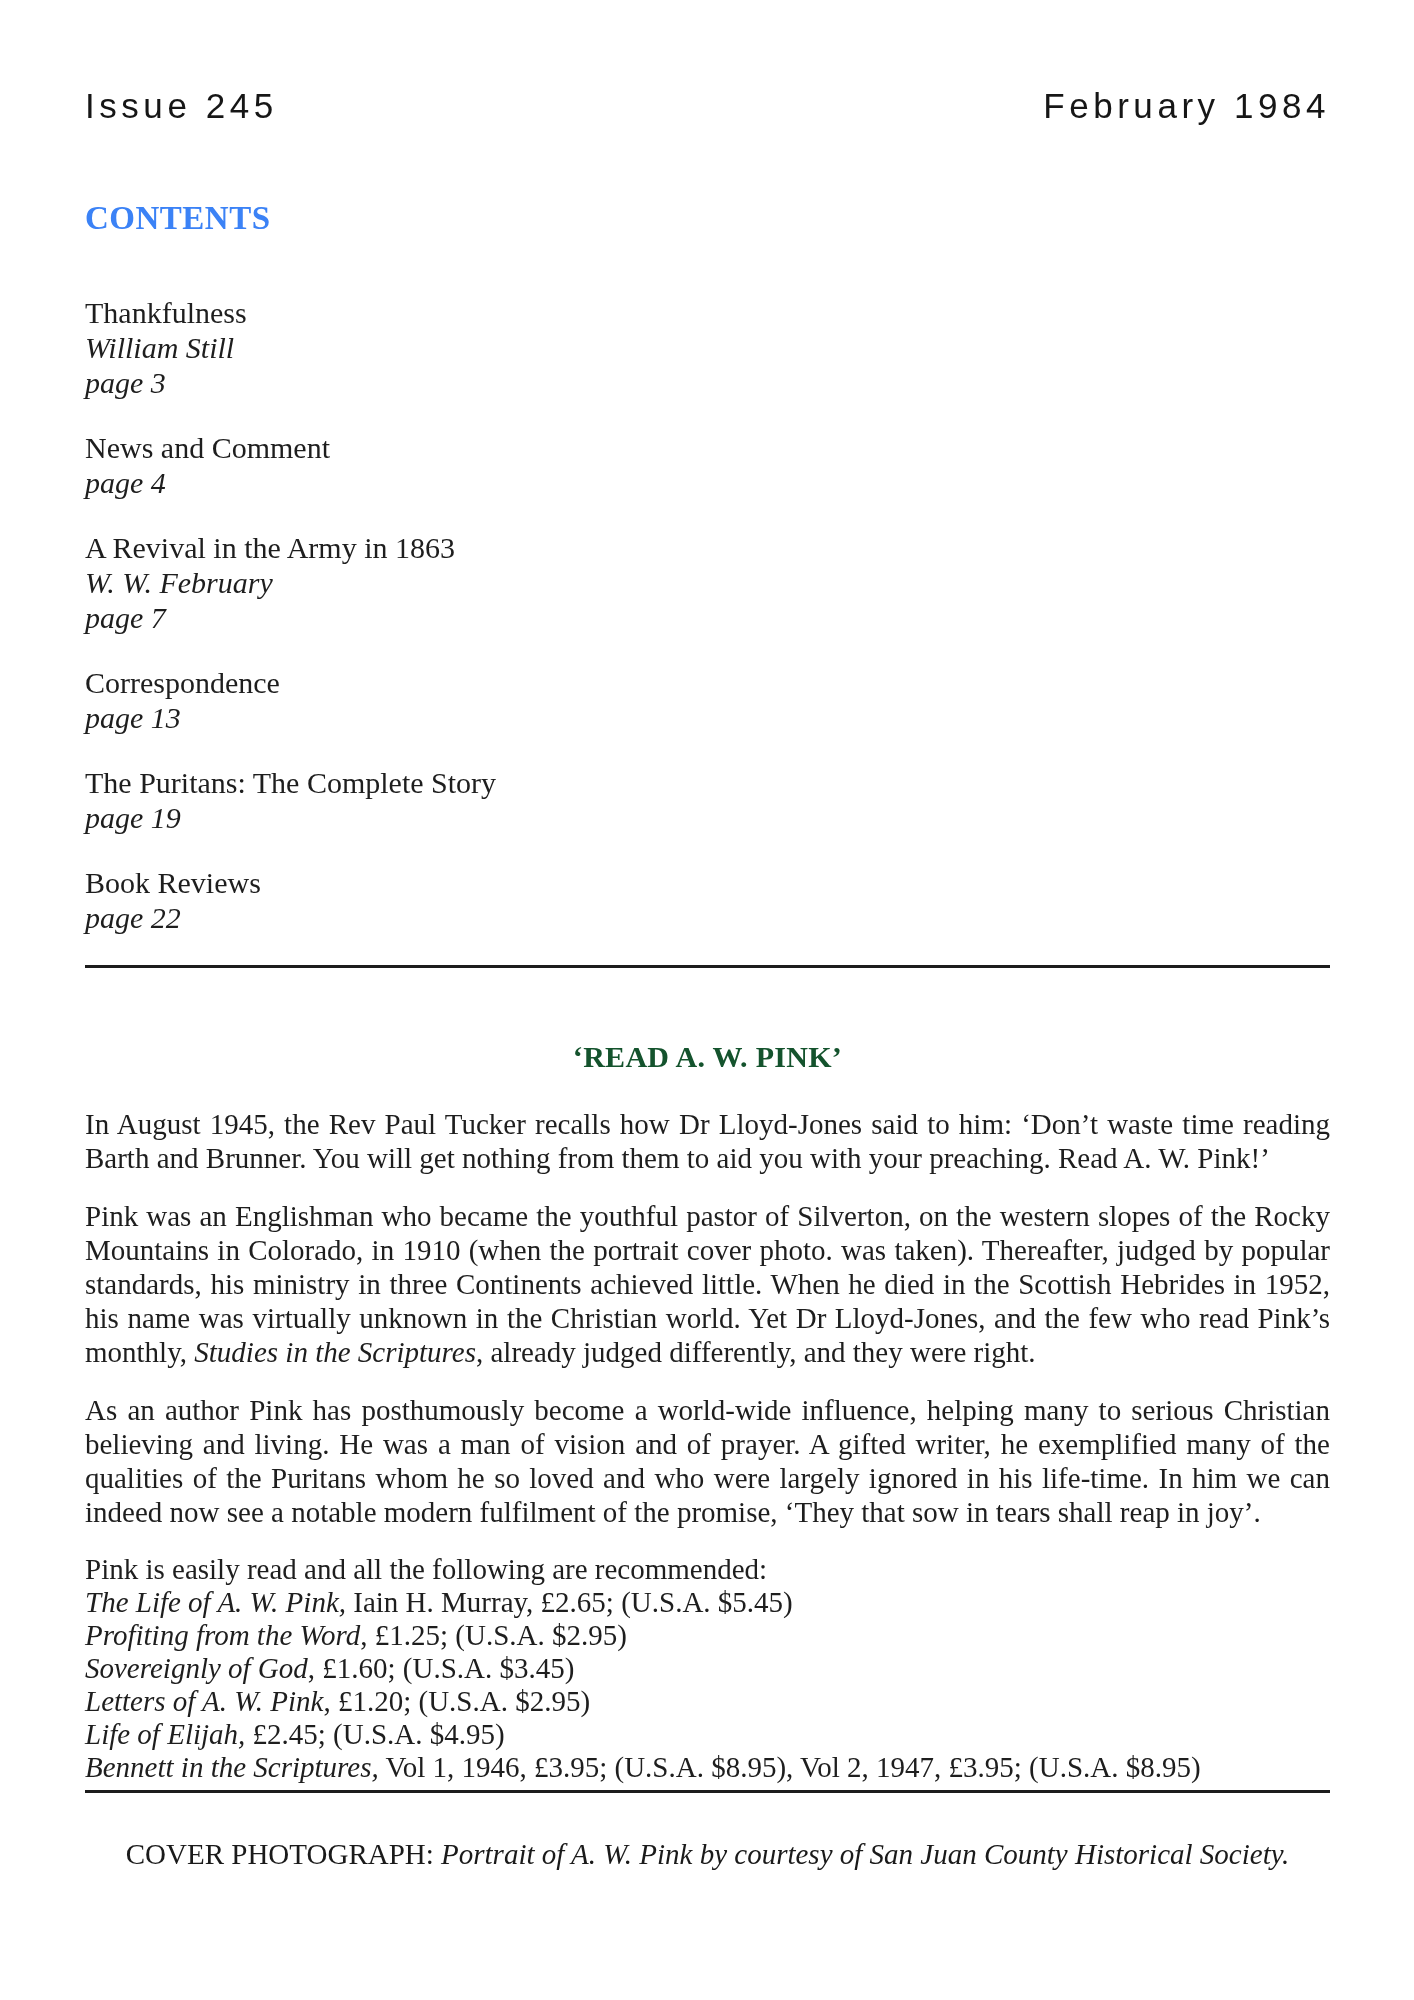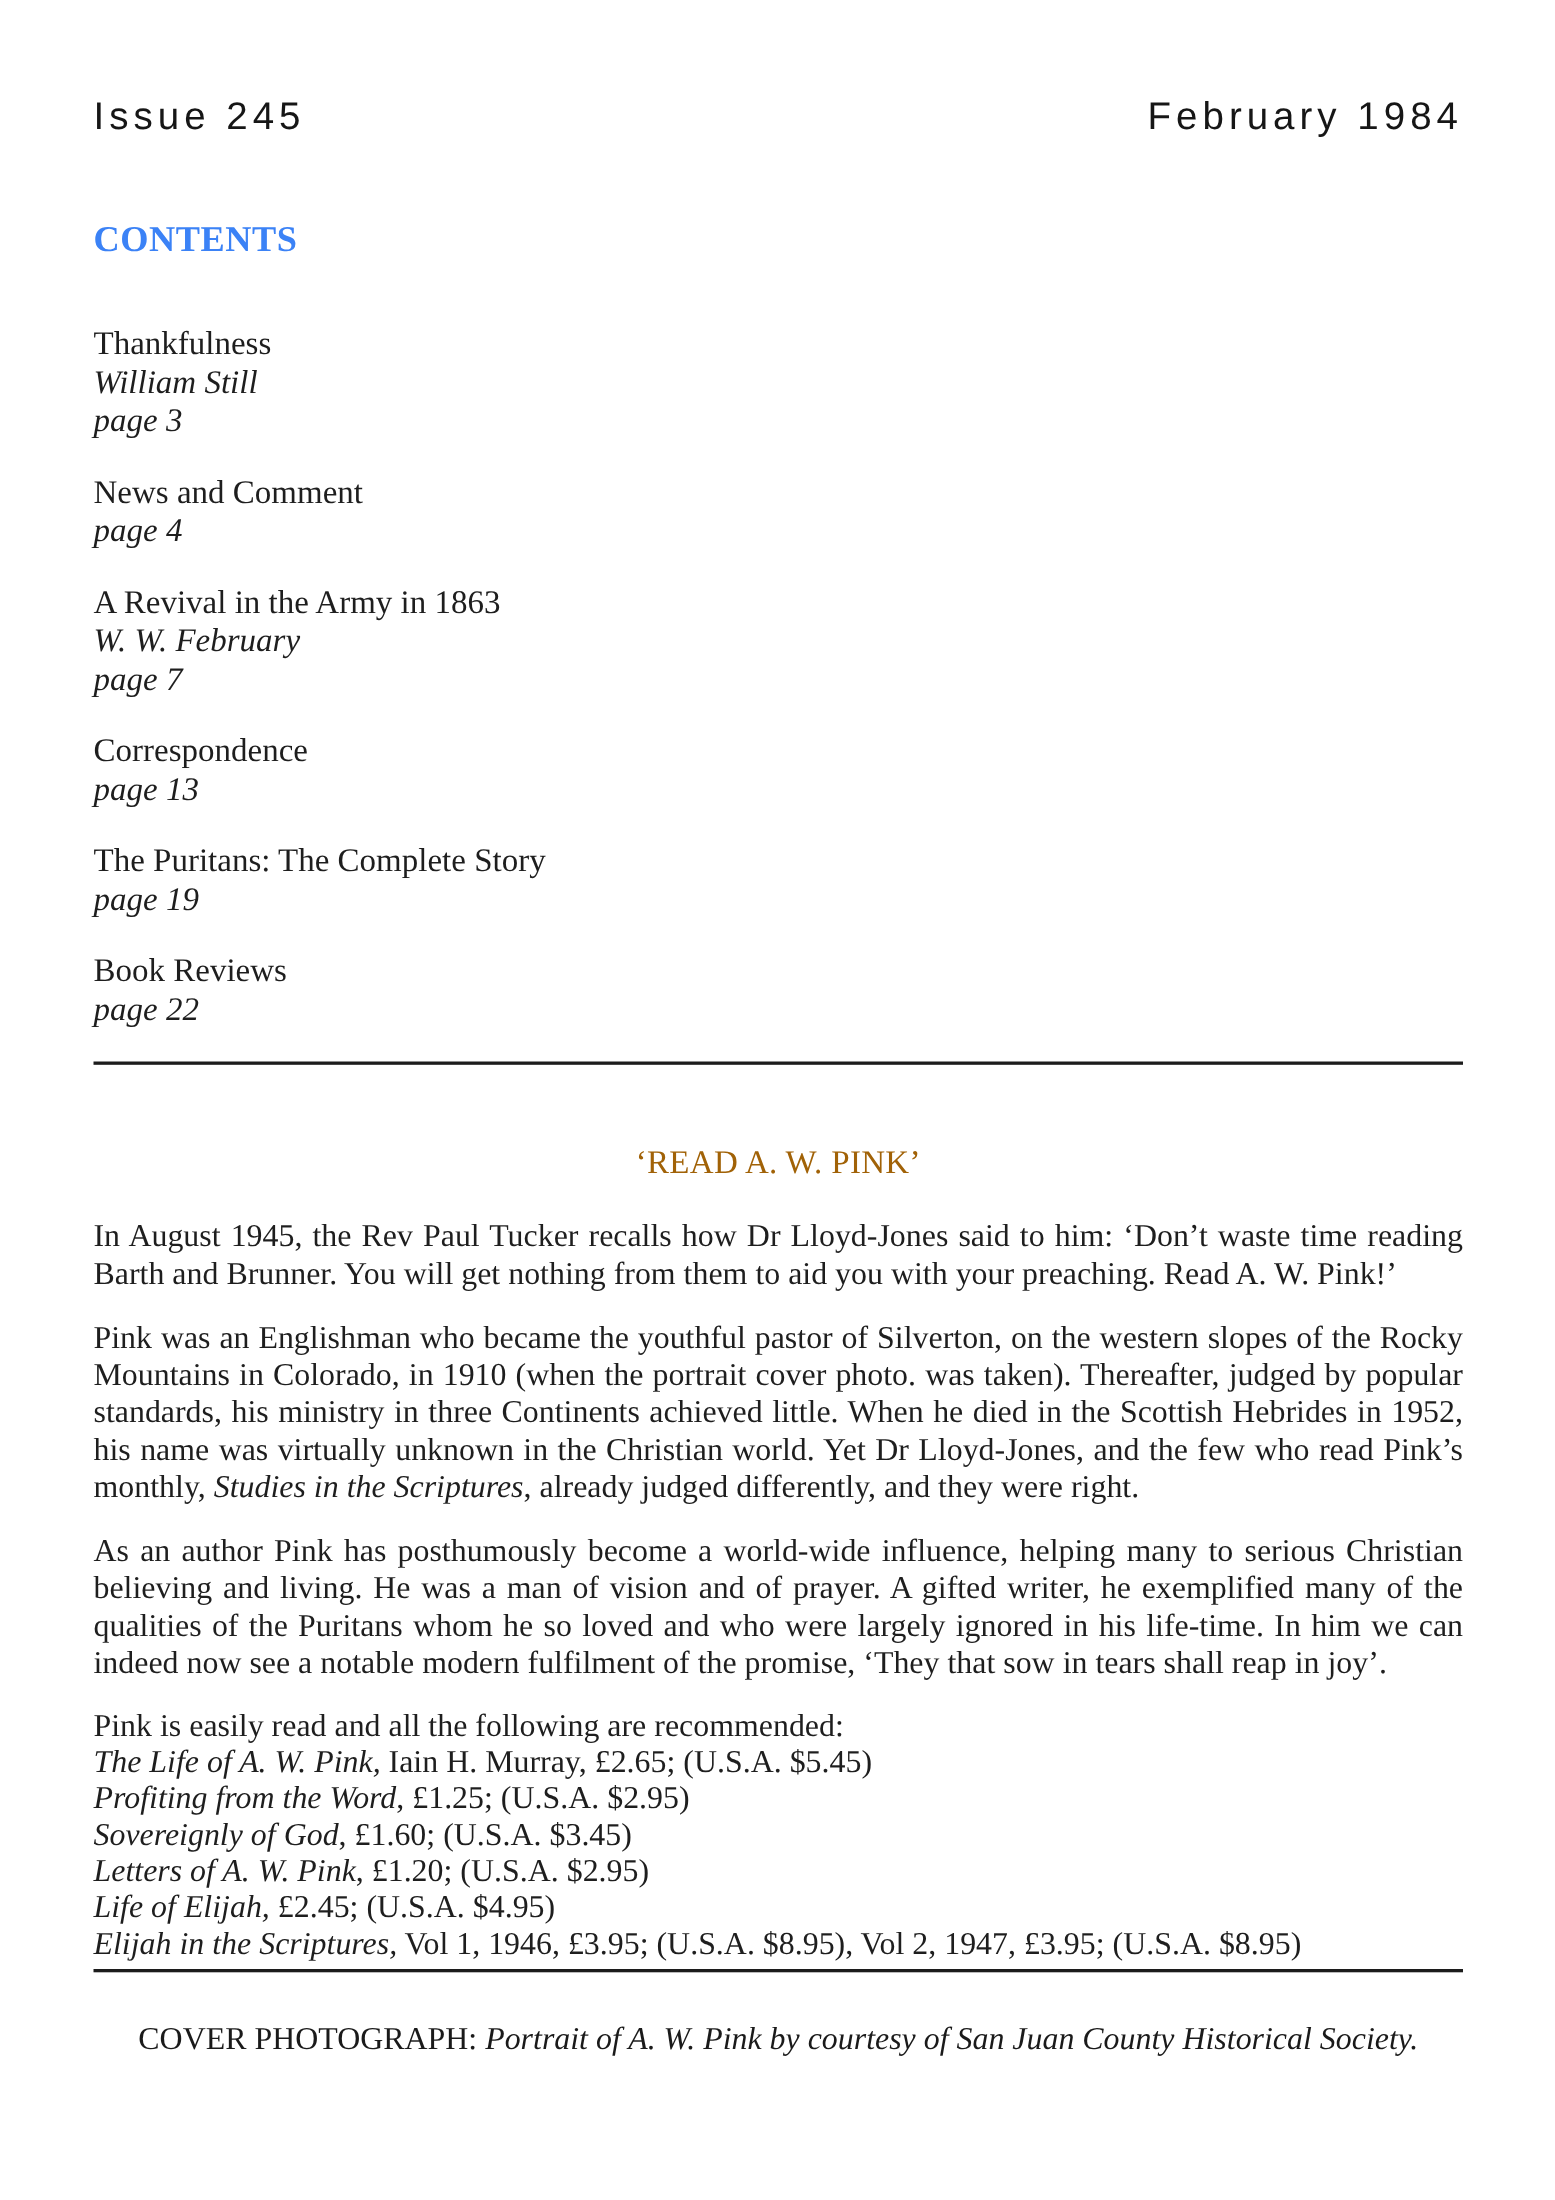--- a/index.html
+++ b/index.html
@@ -49,23 +49,23 @@
     background: #1c1c1c;
     width: 100%;
   }
   .rule-top { margin-top: 22px; }
   .rule-bottom { margin-top: 6px; }
   
   .article-heading {
     margin-top: 72px;
     text-align: center;
     font-size: 30px;
-    font-weight: normal;
+    font-weight: bold;
     letter-spacing: 0.3px;
-    color: #a16207;
+    color: #14532d;
   }
   .article { font-size: 29px; line-height: 34px; }
   .article p {
     margin-top: 24px;
     text-align: justify;
   }
   .article p:first-of-type { margin-top: 33px; }
   .book-list {
     margin-top: 24px;
     line-height: 33px;
@@ -151,21 +151,21 @@
           <div class="book-line"><em>The Life of A. W. Pink,</em><span> Iain H. Murray, £2.65; (U.S.A. $5.45)</span></div>
 
           <div class="book-line"><em>Profiting from the Word</em><span>, £1.25; (U.S.A. $2.95)</span></div>
 
           <div class="book-line"><em>Sovereignly of God</em><span>, £1.60; (U.S.A. $3.45)</span></div>
 
           <div class="book-line"><em>Letters of A. W. Pink</em><span>, £1.20; (U.S.A. $2.95)</span></div>
 
           <div class="book-line"><em>Life of Elijah,</em><span> £2.45; (U.S.A. $4.95)</span></div>
 
-          <div class="book-line"><em>Elijah in the Scriptures,</em><span> Vol 1, 1946, £3.95; (U.S.A. $8.95), Vol 2, 1947, £3.95; (U.S.A. $8.95)</span></div>
+          <div class="book-line"><em>Bennett in the Scriptures,</em><span> Vol 1, 1946, £3.95; (U.S.A. $8.95), Vol 2, 1947, £3.95; (U.S.A. $8.95)</span></div>
         </div>
     </div>
   </div>
 
   <div class="rule rule-bottom"></div>
 
   <div class="footer-line"><span>COVER PHOTOGRAPH: </span><em>Portrait of A. W. Pink by courtesy of San Juan County Historical Society.</em></div>
 
 </div>
 

